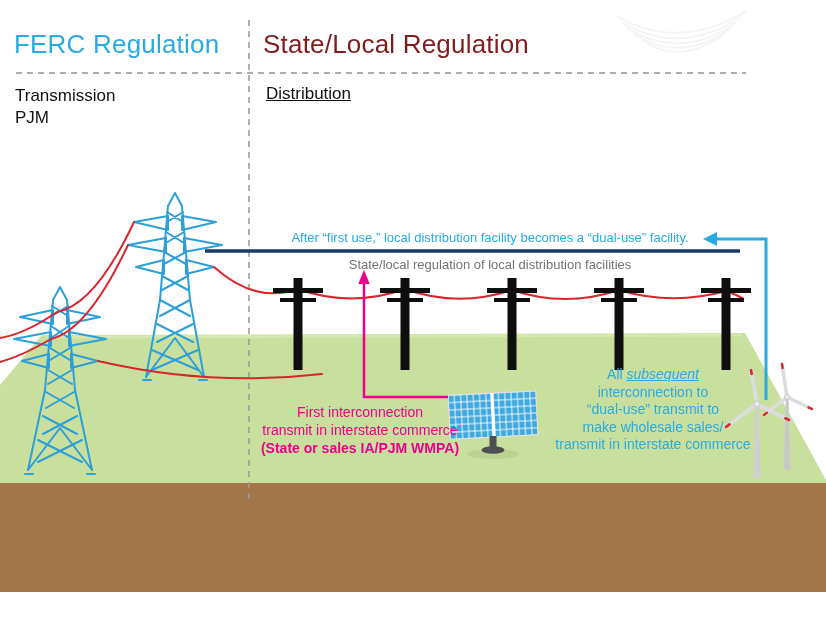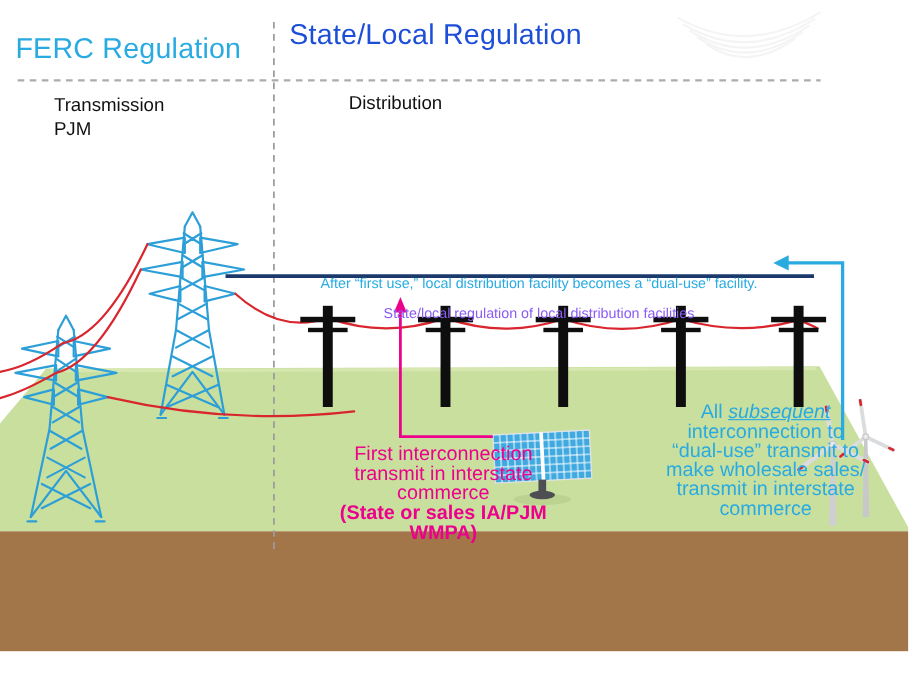--- a/index.html
+++ b/index.html
@@ -3,26 +3,26 @@
 <meta charset="utf-8">
 <style>
   html,body{margin:0;padding:0;background:#fff;}
   .stage{
     position:relative;width:826px;height:620px;background:#ffffff;overflow:hidden;
     font-family:"Liberation Sans", sans-serif;
   }
   .abs{position:absolute;}
   .title{font-size:26px;font-weight:400;letter-spacing:0.2px;white-space:nowrap;}
   .title-left{left:14px;top:29px;color:#29ABE2;}
-  .title-right{left:263px;top:16px;color:#1d4ed8;}
-  .sub{font-size:17px;color:#111;white-space:nowrap;margin-left:34px;}
-  .note{font-size:13px;white-space:nowrap;text-align:center;width:480px;left:250px;z-index:5;margin-top:20px;}
+  .title-right{left:263px;top:29px;color:#7f1d1d;}
+  .sub{font-size:17px;color:#111;white-space:nowrap;}
+  .note{font-size:13px;white-space:nowrap;text-align:center;width:480px;left:250px;z-index:5;}
   .note-blue{top:230px;color:#29ABE2;}
-  .note-magenta{top:257px;color:#8b5cf6;}
-  .block{text-align:center;line-height:18px;font-size:18px;z-index:5;padding-left:43px;}
+  .note-magenta{top:257px;color:#737373;}
+  .block{text-align:center;line-height:18px;font-size:14px;z-index:5;}
   .block-magenta{left:240px;top:403px;width:240px;color:#EC008C;}
   .block-cyan{left:538px;top:366px;width:230px;color:#29ABE2;line-height:17.5px;}
   .bold{font-weight:bold;}
   .em-u{font-style:italic;text-decoration:underline;}
   svg{display:block;}
   .scene{left:0;top:0;z-index:1;}
 </style>
 </head>
 <body>
 
@@ -169,21 +169,21 @@
       <path d="M708 239 L766 239 L766 400" stroke="#29ABE2" stroke-width="3" fill="none"></path>
       <polygon points="703,239 717,232 717,246" fill="#29ABE2"></polygon>
     </g>
   </svg>
 
   <div class="abs title title-left">FERC Regulation</div>
   <div class="abs title title-right">State/Local Regulation</div>
 
   <div class="abs sub" style="left:15px;top:86px;">Transmission</div>
   <div class="abs sub" style="left:15px;top:108px;">PJM</div>
-  <div class="abs sub" style="left:283px;top:84px;">Distribution</div>
+  <div class="abs sub" style="left:266px;top:84px;text-decoration:underline;">Distribution</div>
 
   <div class="abs note note-blue">After “first use,” local distribution facility becomes a “dual-use” facility.</div>
   <div class="abs note note-magenta">State/local regulation of local distribution facilities</div>
 
   <div class="abs block block-magenta">
     <div>First interconnection</div>
     <div>transmit in interstate commerce</div>
     <div class="bold">(State or sales IA/PJM WMPA)</div>
   </div>
 

